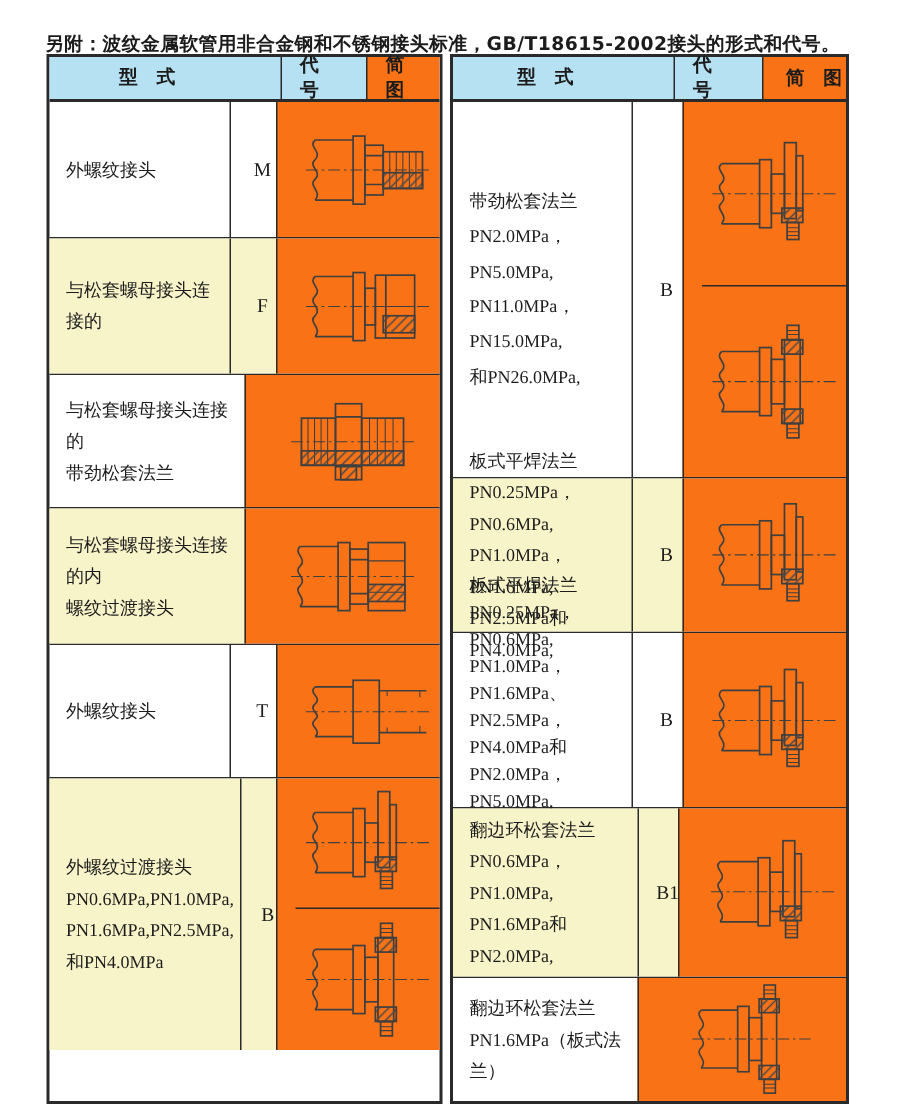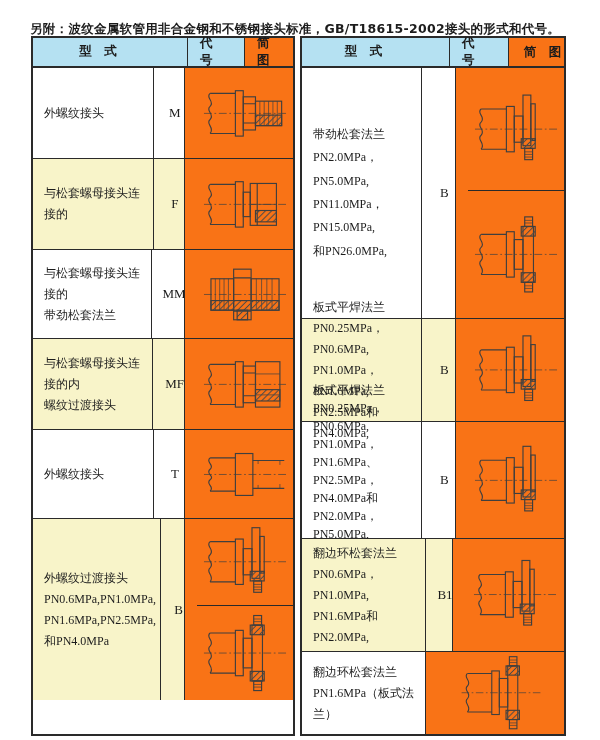--- a/index.html
+++ b/index.html
@@ -200,34 +200,32 @@
             <svg class="sk" viewBox="0 0 110 90">
                 <use href="#sym-f" xlink:href="#sym-f"></use>
               </svg>
           </div>
         </div>
       </div>
 
       <div class="trow" style="height:89px">
         <div class="cell c-type">与松套螺母接头连接的
 带劲松套法兰</div>
-        <div class="cell c-code">MM</div>
         <div class="cell c-sk">
           <div class="skwrap">
             <svg class="sk" viewBox="0 0 110 90">
                 <use href="#sym-nipple" xlink:href="#sym-nipple"></use>
               </svg>
           </div>
         </div>
       </div>
 
       <div class="trow" style="height:91px">
         <div class="cell c-type hl">与松套螺母接头连接的内
 螺纹过渡接头</div>
-        <div class="cell c-code hl">MF</div>
         <div class="cell c-sk">
           <div class="skwrap">
             <svg class="sk" viewBox="0 0 110 90">
                 <use href="#sym-mf" xlink:href="#sym-mf"></use>
               </svg>
           </div>
         </div>
       </div>
 
       <div class="trow" style="height:89px">

